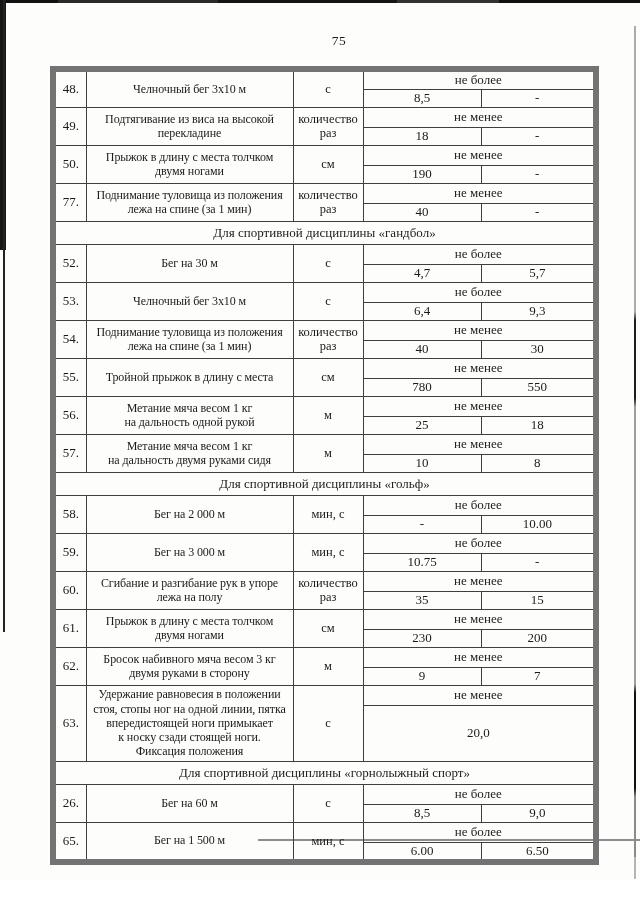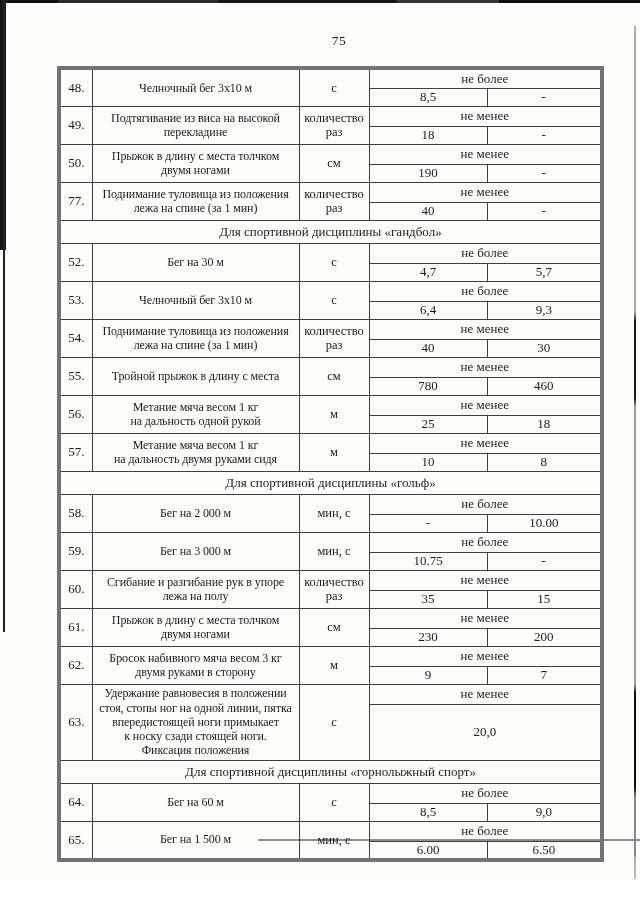--- a/index.html
+++ b/index.html
@@ -6,23 +6,23 @@
   .page {
     position:relative; width:640px; height:879px; overflow:hidden;
     background:#fdfdfc; color:#1b1b1b;
     font-family:"Liberation Serif","DejaVu Serif",serif;
   }
   .page-number {
     position:absolute; top:33px; left:63px; width:552px;
     text-align:center; font-size:13.5px; letter-spacing:0.5px;
   }
   table.standards {
-    position:absolute; left:57px; top:66px; width:543px;
+    position:absolute; left:50px; top:66px; width:543px;
     border-collapse:collapse; table-layout:fixed;
-    border:4px solid #737373;
+    border:6px solid #737373;
   }
   table.standards td {
     border:1px solid #3f3f3f;
     text-align:center; vertical-align:middle;
     padding:0 1px; overflow:hidden;
   }
   td.num   { font-size:13px; }
   td.name  { font-size:12px; line-height:14.2px; white-space:pre-line; letter-spacing:-0.1px; }
   td.unit  { font-size:12.5px; line-height:14px; white-space:pre-line; }
   td.limit { font-size:13px; }
@@ -152,21 +152,21 @@
           <td class="val">30</td>
         </tr>
         <tr class="rt">
           <td class="num" rowspan="2">55.</td>
           <td class="name" rowspan="2">Тройной прыжок в длину с места</td>
           <td class="unit" rowspan="2">см</td>
           <td class="limit" colspan="2">не менее</td>
         </tr>
         <tr class="rb">
           <td class="val">780</td>
-          <td class="val">460</td>
+          <td class="val">550</td>
         </tr>
         <tr class="rt">
           <td class="num" rowspan="2">56.</td>
           <td class="name" rowspan="2">Метание мяча весом 1 кг
 на дальность одной рукой</td>
           <td class="unit" rowspan="2">м</td>
           <td class="limit" colspan="2">не менее</td>
         </tr>
         <tr class="rb">
           <td class="val">25</td>
@@ -250,21 +250,21 @@
           <td class="unit" rowspan="2">с</td>
           <td class="limit" colspan="2">не менее</td>
         </tr>
         <tr class="rb tall">
           <td class="val" colspan="2">20,0</td>
         </tr>
         <tr class="sec">
           <td class="sec-cell" colspan="5">Для спортивной дисциплины «горнолыжный спорт»</td>
         </tr>
         <tr class="rt">
-          <td class="num" rowspan="2">64.</td>
+          <td class="num" rowspan="2">26.</td>
           <td class="name" rowspan="2">Бег на 60 м</td>
           <td class="unit" rowspan="2">с</td>
           <td class="limit" colspan="2">не более</td>
         </tr>
         <tr class="rb">
           <td class="val">8,5</td>
           <td class="val">9,0</td>
         </tr>
         <tr class="rt">
           <td class="num" rowspan="2">65.</td>

